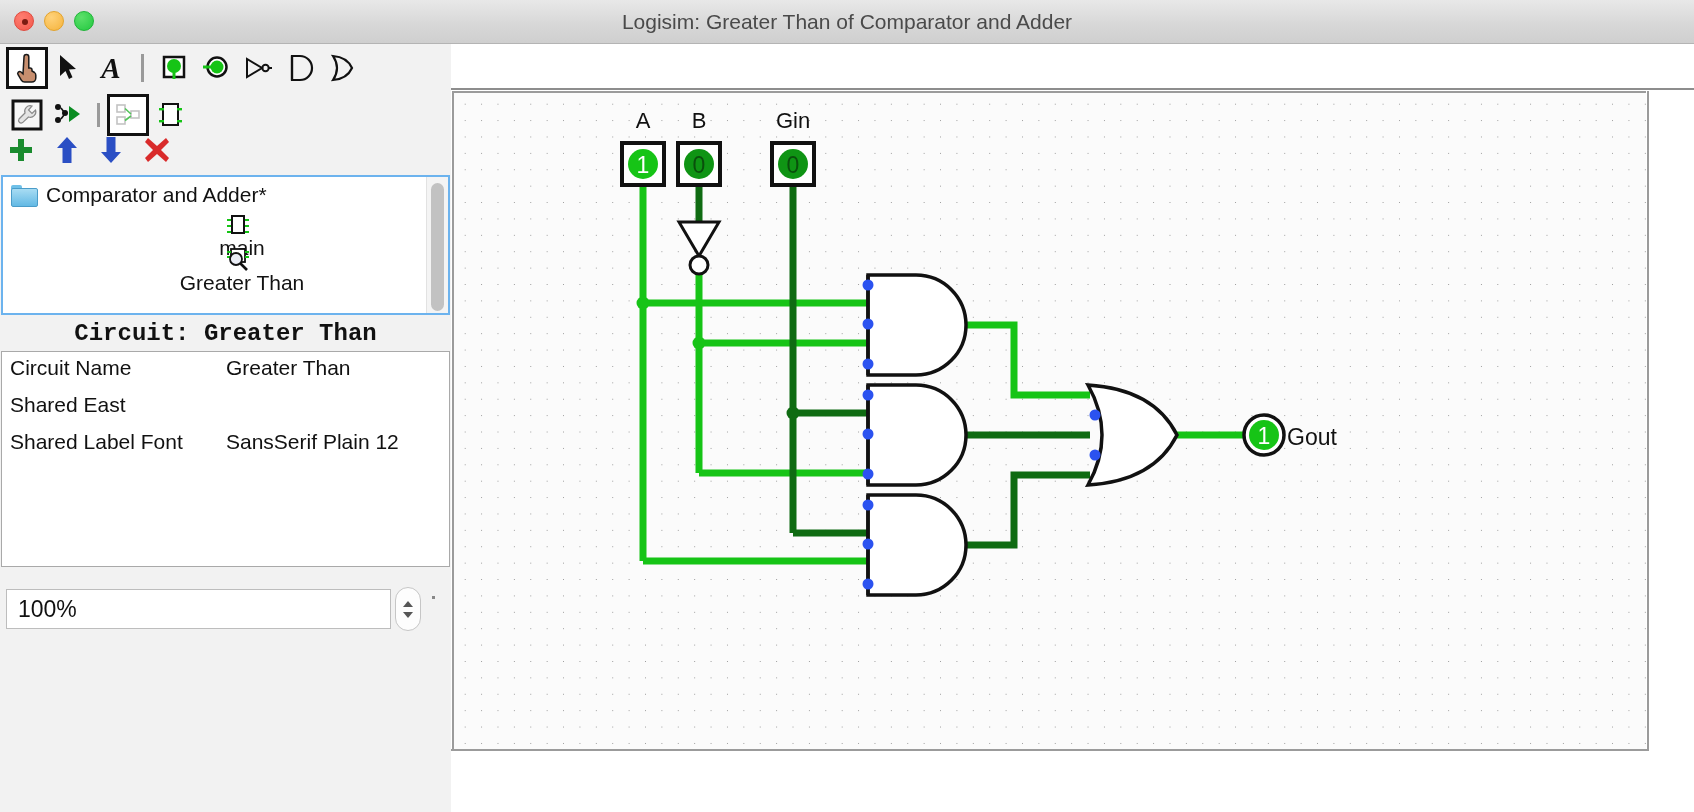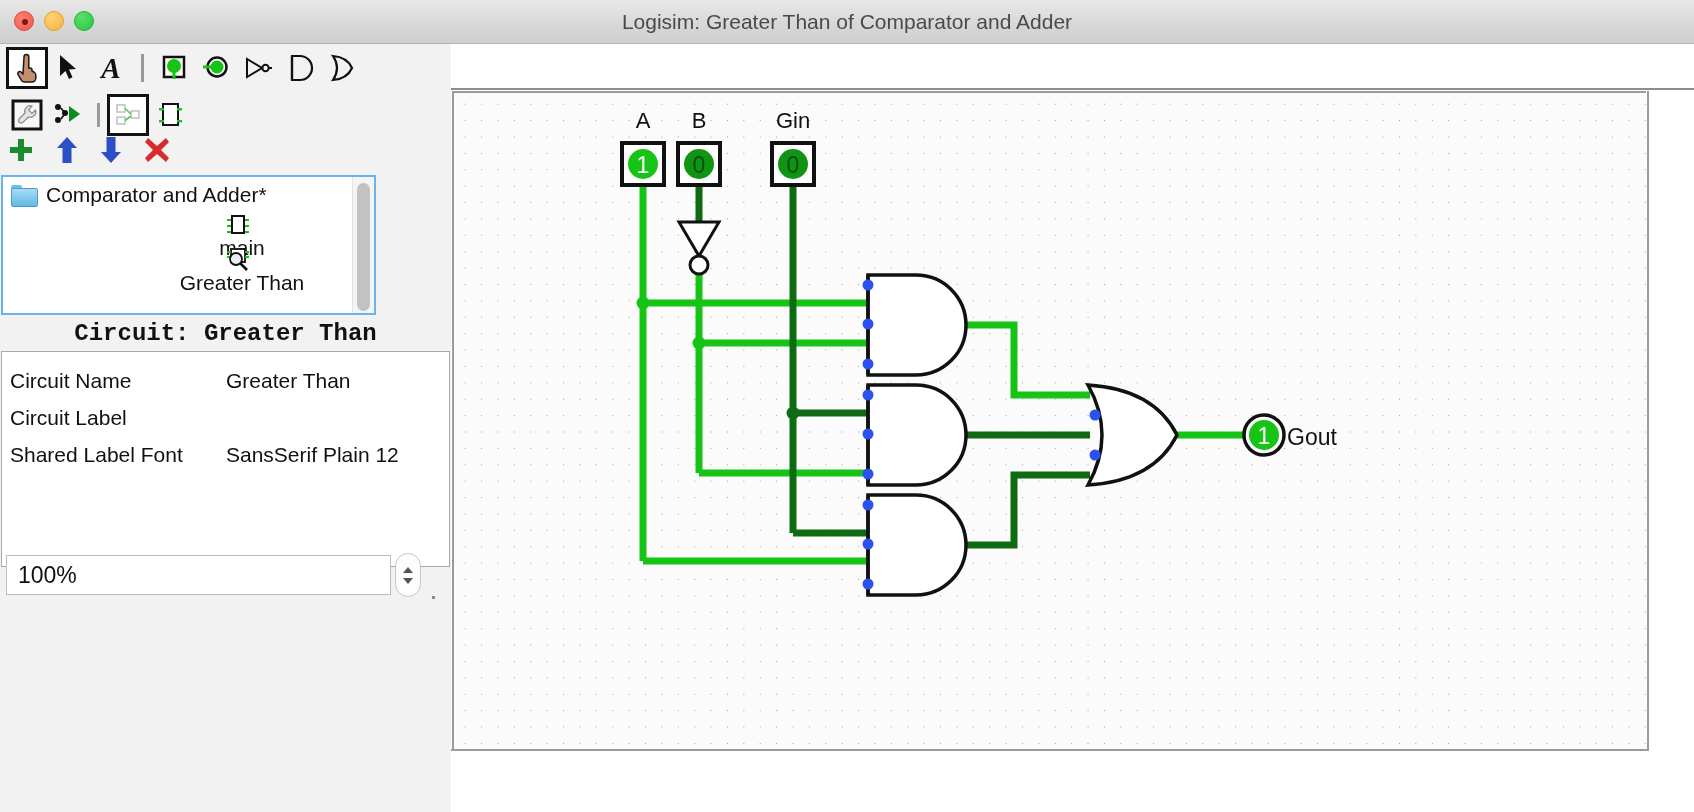--- a/index.html
+++ b/index.html
@@ -76,21 +76,21 @@
     margin: 0 9px;
   }
   .tbsep2 {
     width: 3px; height: 24px; background: #9a9a9a;
     margin: 0 7px;
   }
 
   
   .treebox {
     position: absolute; left: 1px; top: 131px;
-    width: 375px; height: 140px;
+    width: 449px; height: 140px;
     background: #ffffff;
     border: 2px solid #6cb3ee;
   }
   .treelist {
     position: absolute; left: 0; top: 0;
     width: 425px; height: 136px;
     overflow: hidden;
   }
   .trow {
     display: flex; align-items: center;
@@ -155,30 +155,30 @@
     font-family: Liberation Mono, monospace;
   }
   .proptable {
     position: absolute; left: 1px; top: 307px;
     width: 449px; height: 216px;
     background: #ffffff;
     border: 1px solid #a9a9a9;
     padding-top: 4px;
   }
   .prow {
-    display: flex; align-items: flex-end; height: 37px;
+    display: flex; align-items: flex-start; height: 37px;
     font-size: 21px; color: #111;
     font-family: "Liberation Sans", sans-serif;
   }
   .pk { width: 224px; padding-left: 8px; white-space: nowrap; }
   .pv { white-space: nowrap; }
 
   
   .zoomrow {
-    position: absolute; left: 6px; top: 509px;
+    position: absolute; left: 6px; top: 543px;
     display: flex; align-items: center; gap: 4px;
   }
   .zoominput {
     width: 385px; height: 40px;
     background: #ffffff; border: 1px solid #bdbdbd;
     display: flex; align-items: center;
     padding-left: 11px;
     font-size: 23px; color: #111;
     font-family: "Liberation Sans", sans-serif;
   }
@@ -409,21 +409,21 @@
     </div>
 
     <div class="prophdr">Circuit: Greater Than</div>
 
     <div class="proptable">
       <div class="prow">
         <span class="pk">Circuit Name</span>
         <span class="pv">Greater Than</span>
       </div>
       <div class="prow">
-        <span class="pk">Circuit Label</span>
+        <span class="pk">Shared East</span>
         <span class="pv"></span>
       </div>
       <div class="prow">
         <span class="pk">Shared Label Font</span>
         <span class="pv">SansSerif Plain 12</span>
       </div>
     </div>
 
     <div class="zoomrow">
       <div class="zoominput" title="100%">100%</div>

